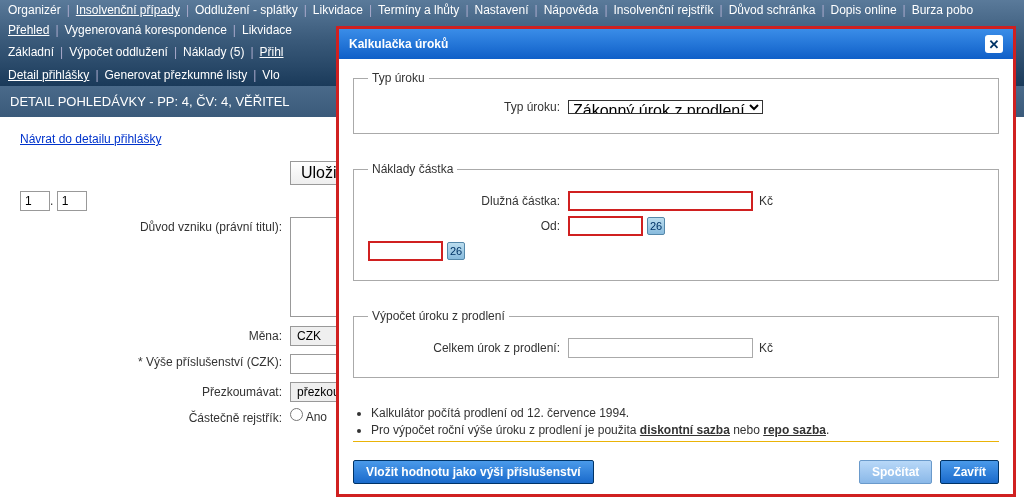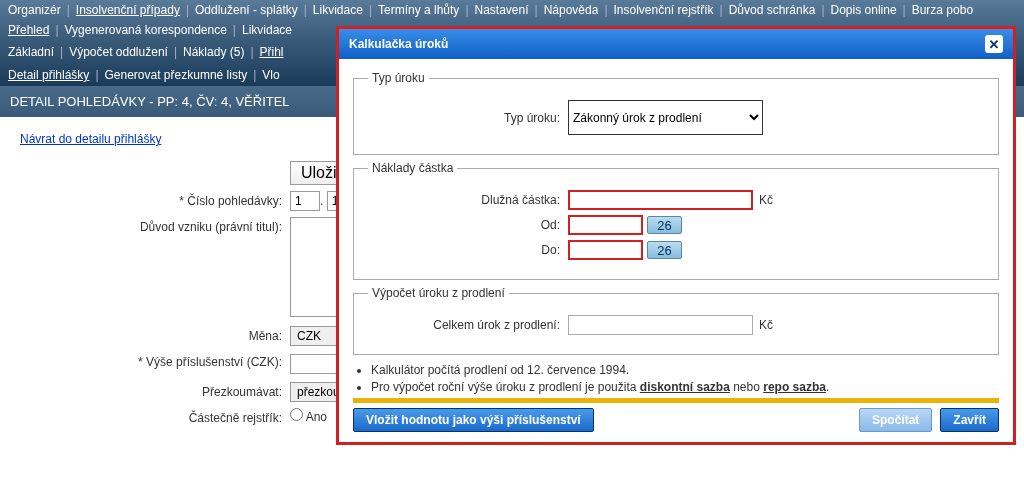--- a/index.html
+++ b/index.html
@@ -39,34 +39,34 @@
     .numfield { width: 30px; }
     .currencysel { width: 200px; }
     .reviewsel { width: 200px; }
     .accessoryinput { width: 200px; }
     .calc-link { color: #000; text-decoration: underline; font-weight: bold; margin-left: 4px; border: 2px solid #c02020; padding: 3px 5px; }
     
     .modal-wrap { position: absolute; top: 26px; left: 336px; width: 680px; border: 3px solid #d02020; background: #fff; }
     .modal-title { background: linear-gradient(#3a8de8, #0f5fc8); color: #fff; font-weight: bold; padding: 6px 10px; display: flex; justify-content: space-between; align-items: center; }
     .modal-close { width: 18px; height: 18px; background: #fff; color: #036; border-radius: 3px; display: flex; align-items: center; justify-content: center; font-weight: bold; cursor: pointer; font-size: 13px; }
     .modal-body { padding: 12px 14px 10px 14px; }
-    fieldset { border: 1px solid #aaa; padding: 10px 14px 14px 14px; margin-bottom: 6px; }
+    fieldset { border: 1px solid #aaa; padding: 10px 14px 14px 14px; margin-bottom: 28px; }
     legend { padding: 0 4px; color: #333; }
     .mfrow { display: flex; align-items: center; margin: 5px 0; }
     .mflabel { width: 200px; text-align: right; padding-right: 8px; }
     .mfinput { border: 2px solid #d02020; height: 20px; width: 185px; font-size: 12px; padding: 0 3px; }
     .mfinput.sm { width: 75px; }
-    .mfsel { border: 1px solid #333; height: 35px; width: 195px; font-size: 12px; background: #fff; }
+    .mfsel { border: 1px solid #333; height: 14px; width: 195px; font-size: 16px; background: #fff; }
     .kcunit { margin-left: 6px; }
-    .calicon { width: 35px; height: 18px; background: linear-gradient(#bde, #8bd); border: 1px solid #58a; margin-left: 4px; display: inline-flex; align-items: center; justify-content: center; font-size: 13px; color: #036; border-radius: 2px; }
+    .calicon { width: 18px; height: 18px; background: linear-gradient(#bde, #8bd); border: 1px solid #58a; margin-left: 4px; display: inline-flex; align-items: center; justify-content: center; font-size: 11px; color: #036; border-radius: 2px; }
     .resultinput { border: 1px solid #aaa; height: 20px; width: 185px; font-size: 12px; padding: 0 3px; }
     .notes { margin: 8px 0 4px 18px; }
     .notes li { margin: 3px 0; color: #333; }
     .notes b { text-decoration: underline; }
-    .modal-actions { border-top: 5px solid #eab308; padding-top: 5px; display: flex; gap: 8px; }
+    .modal-actions { border-top: 1px solid #eab308; padding-top: 18px; display: flex; gap: 8px; }
     .mbtn { padding: 4px 12px; font-weight: bold; color: #fff; border: 1px solid #036; border-radius: 2px; background: linear-gradient(#4a9aea, #1a6acb); cursor: pointer; font-size: 12px; }
     .mbtn.disabled { background: linear-gradient(#b8d8f8, #8ab8e8); border-color: #6a9acb; cursor: default; }
     .spacer { flex: 1; }
   </style>
 </head>
 <body>
 
 <div class="topnav">
   <a>Organizér</a>
     <span class="sep">|</span>
@@ -119,21 +119,20 @@
 
 <div class="titlebar">DETAIL POHLEDÁVKY - PP: 4, ČV: 4, VĚŘITEL</div>
 
 <div class="content">
   <a class="backlink">Návrat do detailu přihlášky</a>
   <div>
     <button class="savebtn">Uložit</button>
   </div>
   
   <div class="formrow">
-    <div class="formlabel">* Číslo pohledávky:</div>
     <div class="formctrl">
       <input type="text" class="numfield" value="1" style="">.
       <input type="text" class="numfield" value="1" style="">
     </div>
   </div>
 
   <div class="formrow">
     <div class="formlabel">Důvod vzniku (právní titul):</div>
     <div class="formctrl">
       <textarea rows="7" cols="40" style=""></textarea>
@@ -198,21 +197,20 @@
         <div class="mflabel">Dlužná částka:</div>
         <input class="mfinput" type="text" style="">
         <span class="kcunit">Kč</span>
       </div>
       <div class="mfrow">
         <div class="mflabel">Od:</div>
         <input class="mfinput sm" type="text" style="">
         <span class="calicon">26</span>
       </div>
       <div class="mfrow">
-        <div class="mflabel">Do:</div>
         <input class="mfinput sm" type="text" style="">
         <span class="calicon">26</span>
       </div>
     </fieldset>
 
     <fieldset>
       <legend>Výpočet úroku z prodlení</legend>
       <div class="mfrow">
         <div class="mflabel">Celkem úrok z prodlení:</div>
         <input class="resultinput" type="text" style="">

